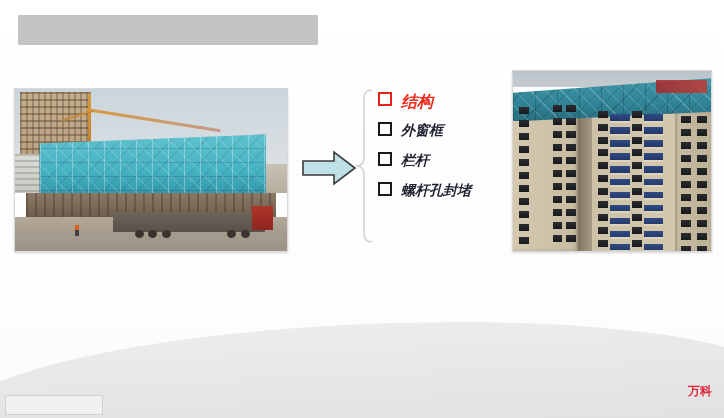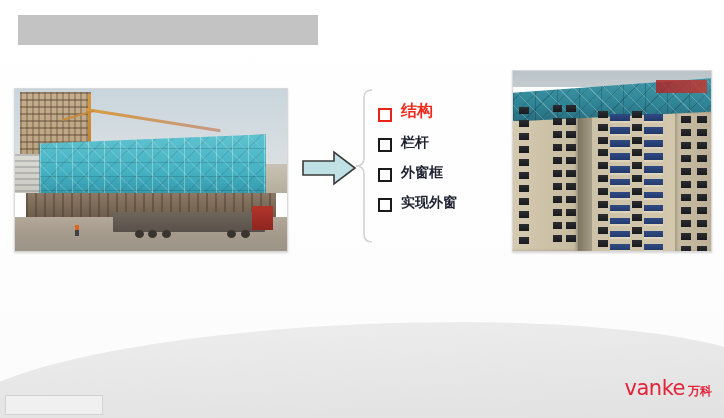--- a/index.html
+++ b/index.html
@@ -199,22 +199,23 @@
     height: 36px;
   }
 
   
   .brace { position:absolute; left:352px; top:88px; width:24px; height:156px; }
 
   
   .list { position: absolute; left: 378px; top: 92px; width: 150px; }
   .list-item {
     display: flex;
-    align-items: flex-end;
+    align-items: flex-start;
     height: 30px;
+    font-style: italic;
   }
   .bullet {
     width: 10px; height: 10px;
     border: 2px solid #1a1a1a;
     background: #ffffff;
     margin-right: 9px;
     flex: 0 0 auto;
   }
   .list-item.accent .bullet { border-color: #e8231a; }
   .li-label {
@@ -470,34 +471,33 @@
     </svg>
   </div>
 
   <div class="list">
     <div class="list-item accent">
       <span class="bullet"></span>
       <span class="li-label">结构</span>
     </div>
     <div class="list-item">
       <span class="bullet"></span>
+      <span class="li-label">外窗框</span>
+    </div>
+    <div class="list-item">
+      <span class="bullet"></span>
       <span class="li-label">栏杆</span>
     </div>
     <div class="list-item">
       <span class="bullet"></span>
-      <span class="li-label">外窗框</span>
-    </div>
-    <div class="list-item">
-      <span class="bullet"></span>
-      <span class="li-label">实现外窗</span>
+      <span class="li-label">螺杆孔封堵</span>
     </div>
   </div>
 
 
   <div class="footer-swoosh2"></div>
   <div class="footer-swoosh"></div>
   <div class="footer-box"></div>
   <div class="logo">
-    <span class="logo-en">vanke</span>
     <span class="logo-cn">万科</span>
   </div>
 
 </div>
 
 </body></html>

